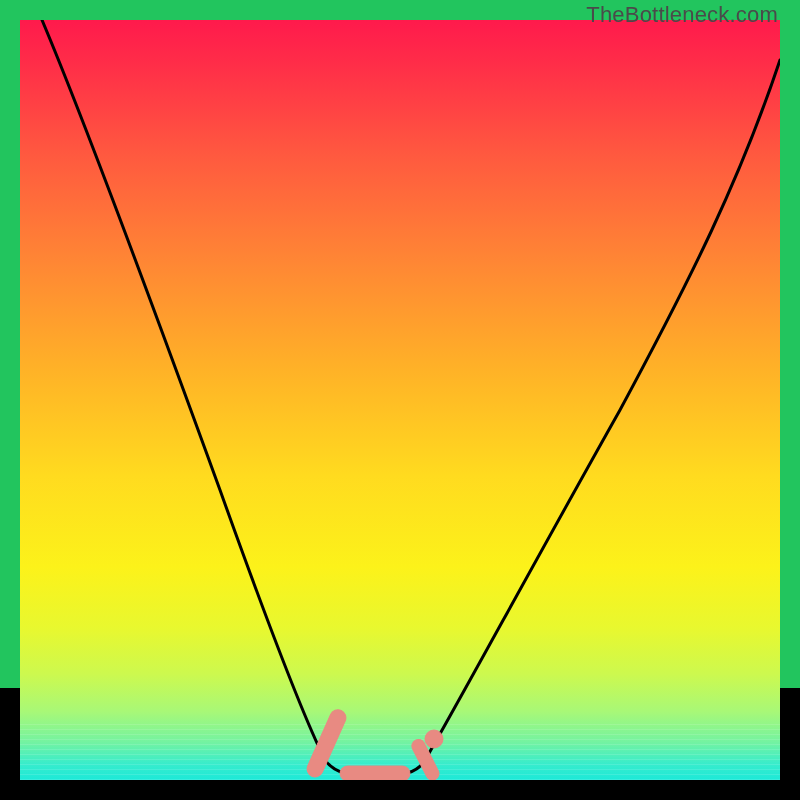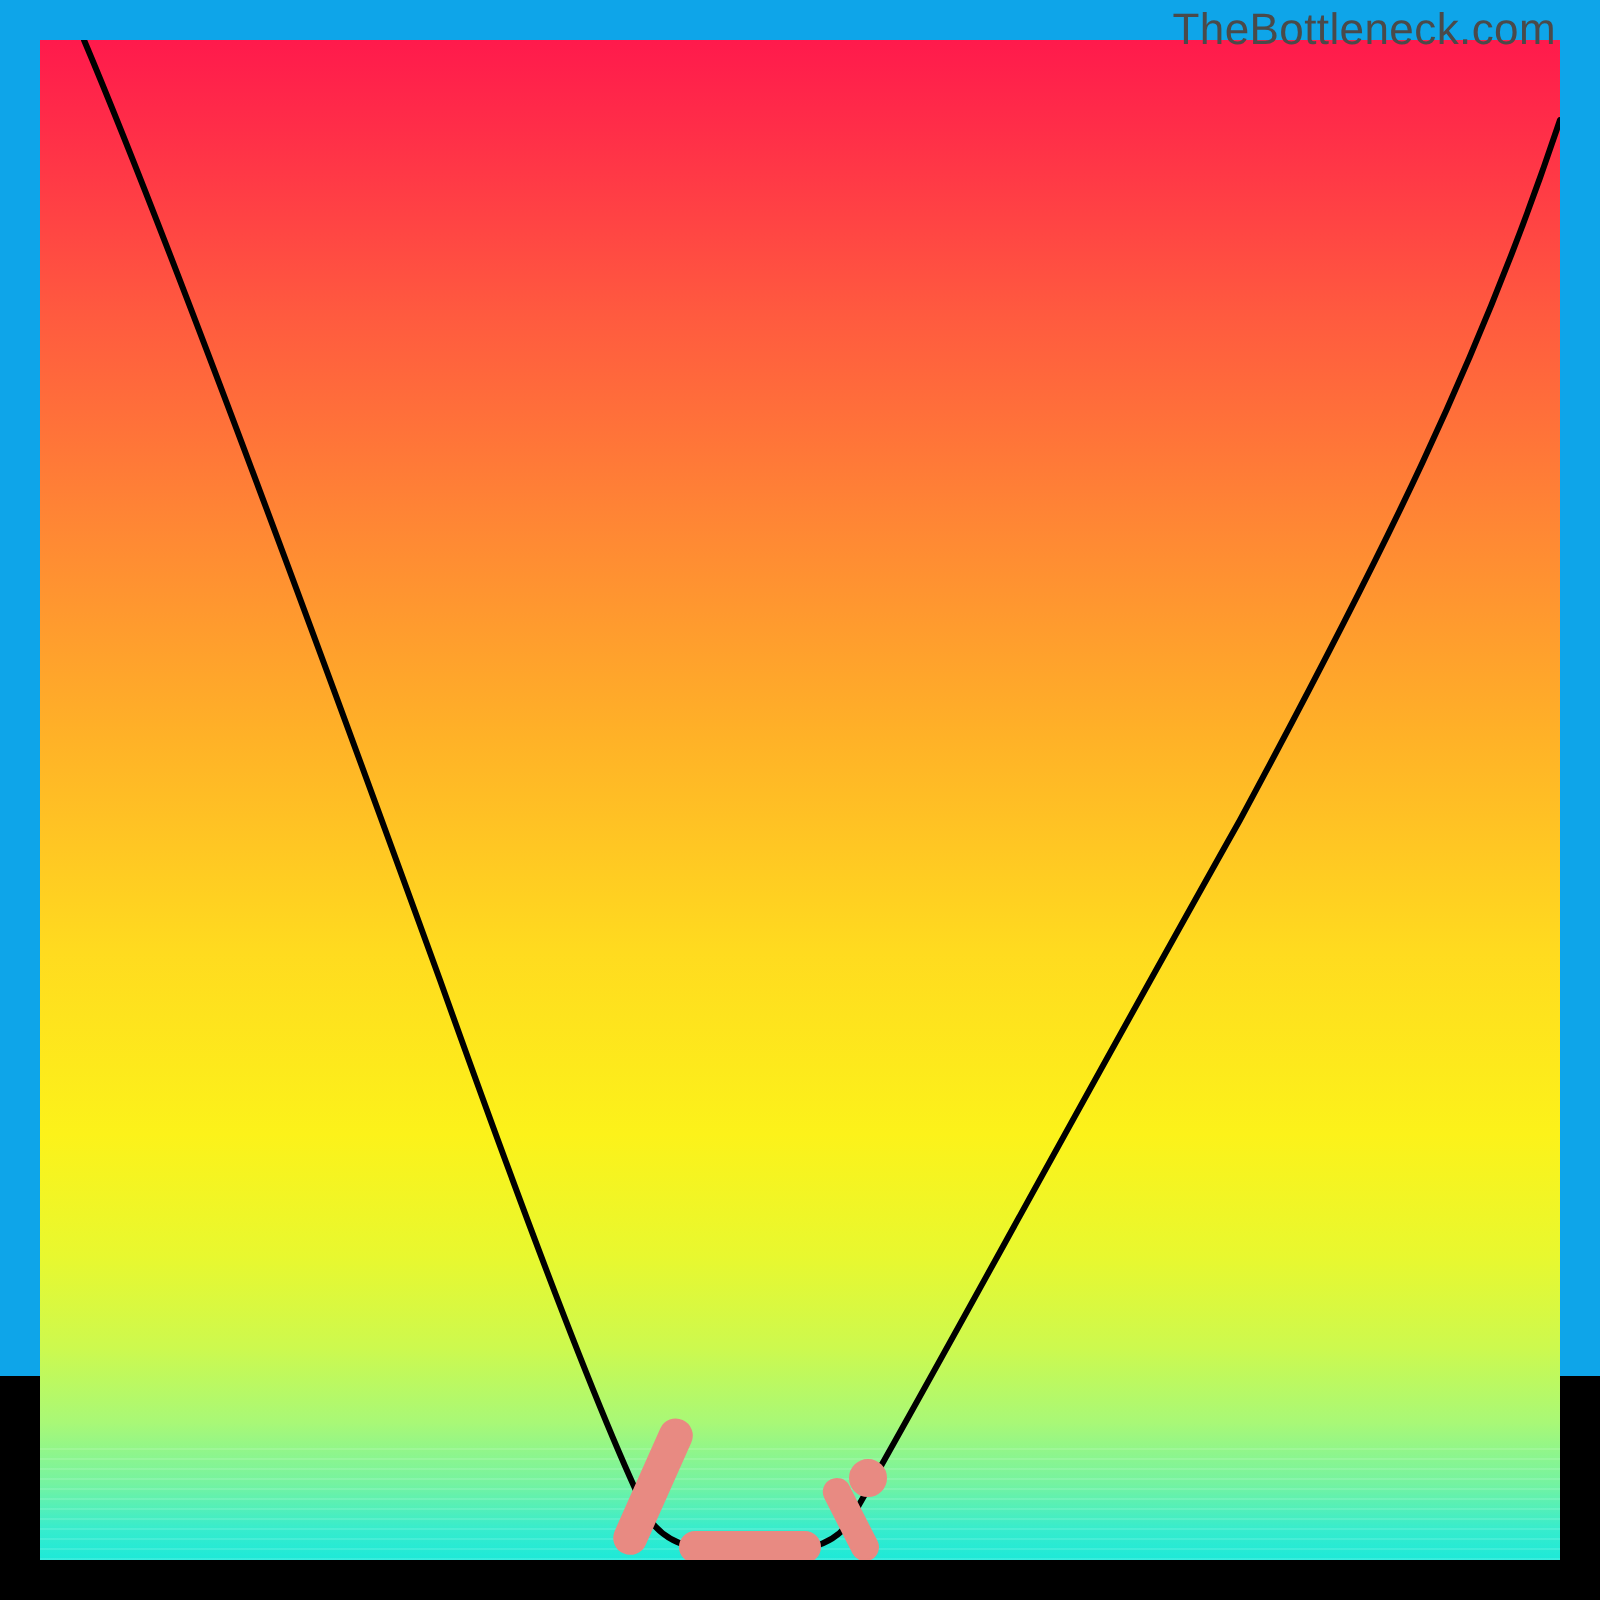--- a/index.html
+++ b/index.html
@@ -10,21 +10,21 @@
     overflow: hidden;
     background: #000;
     font-family: Arial, Helvetica, sans-serif;
   }
   .frame {
     position: absolute;
     left: 0;
     top: 0;
     width: 800px;
     height: 688px;
-    background: #0ea5e9;
+    background: #22c55e;
   }
   .plot {
     position: absolute;
     left: 20px;
     top: 20px;
     width: 760px;
     height: 760px;
     overflow: hidden;
   }
   .gradient {

